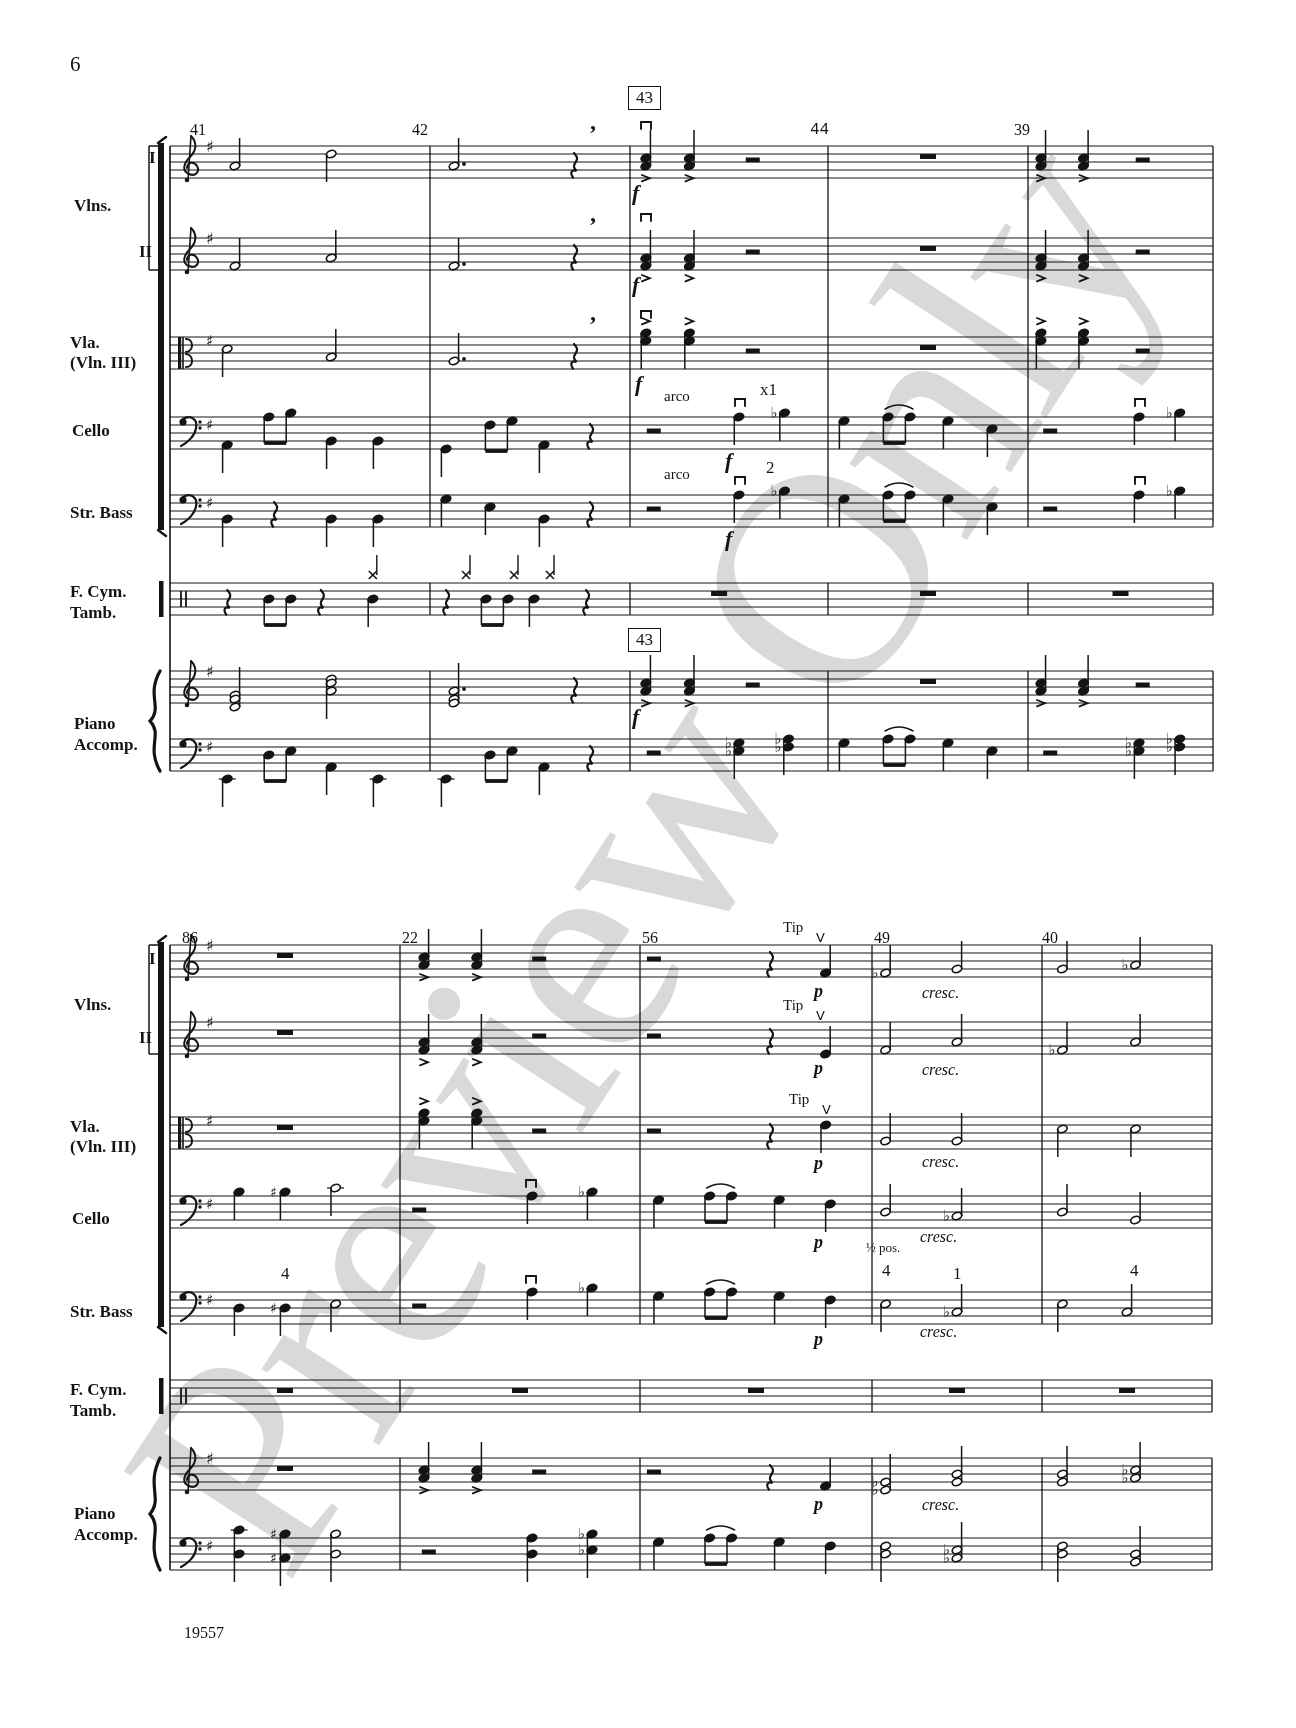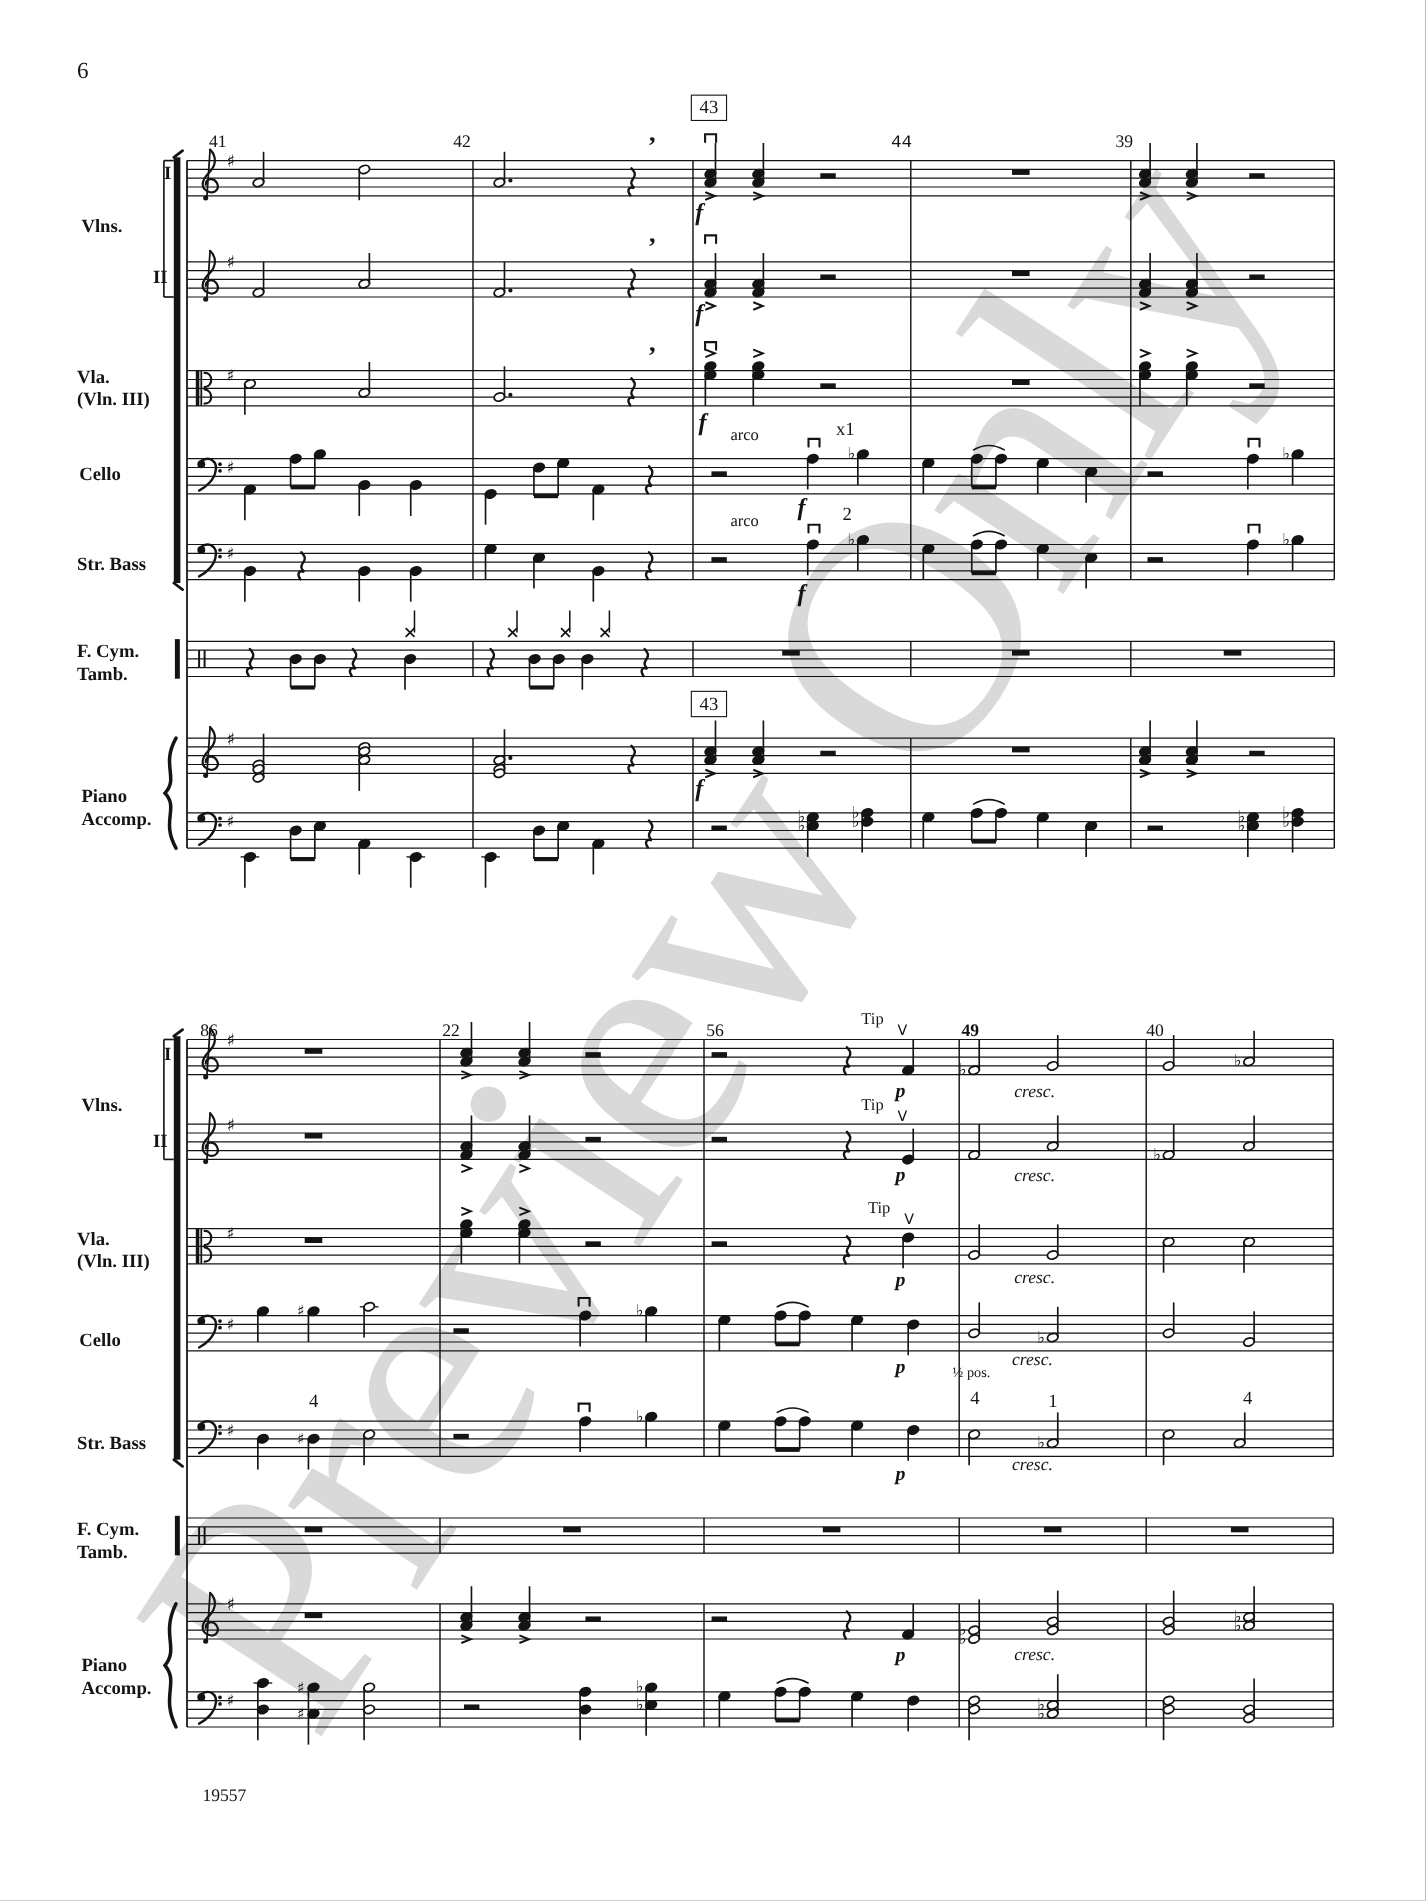--- a/index.html
+++ b/index.html
@@ -774,21 +774,21 @@
       <span class="lbl" style="left: 70px; top: 353px;">(Vln. III)</span>
       <span class="lbl" style="left: 72px; top: 421px;">Cello</span>
       <span class="lbl" style="left: 70px; top: 503px;">Str. Bass</span>
       <span class="lbl" style="left: 70px; top: 582px;">F. Cym.</span>
       <span class="lbl" style="left: 70px; top: 603px;">Tamb.</span>
       <span class="lbl" style="left: 74px; top: 714px;">Piano</span>
       <span class="lbl" style="left: 74px; top: 735px;">Accomp.</span>
       <span class="mnum" style="left: 182px; top: 911px;">86</span>
       <span class="mnum" style="left: 402px; top: 911px;">22</span>
       <span class="mnum" style="left: 642px; top: 911px;">56</span>
-      <span class="mnum" style="left: 874px; top: 911px; font-weight: bold;">49</span>
+      <span class="mnum" style="left: 874px; top: 911px;">49</span>
       <span class="mnum" style="left: 1042px; top: 911px;">40</span>
       <span class="tip" style="left: 783px; top: 919px;">Tip</span>
       <span class="ubow" style="left: 816px; top: 930px;">V</span>
       <span class="tip" style="left: 783px; top: 997px;">Tip</span>
       <span class="ubow" style="left: 816px; top: 1008px;">V</span>
       <span class="tip" style="left: 789px; top: 1091px;">Tip</span>
       <span class="ubow" style="left: 822px; top: 1102px;">V</span>
       <span class="dynp" style="left: 814px; top: 981px;">p</span>
       <span class="cresc" style="left: 922px; top: 984px;">cresc.</span>
       <span class="dynp" style="left: 814px; top: 1058px;">p</span>

